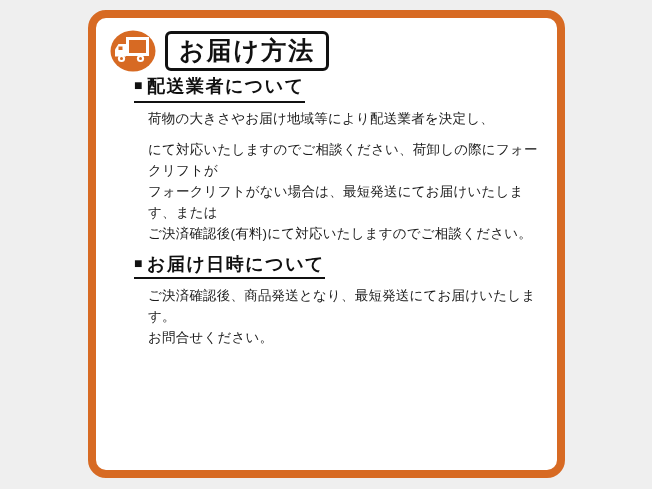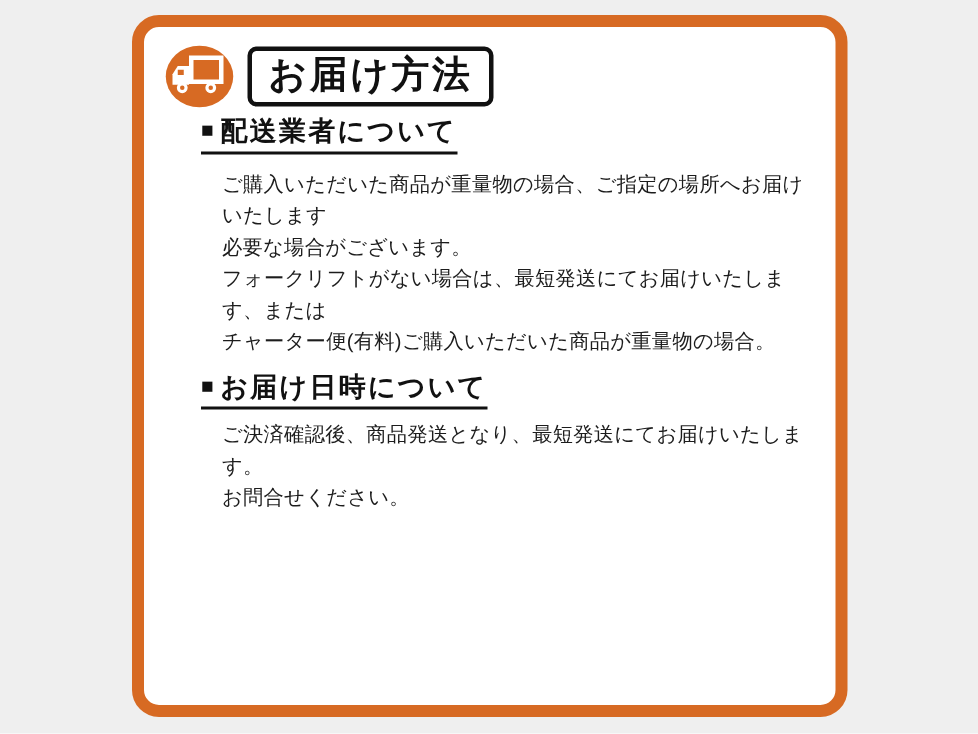--- a/index.html
+++ b/index.html
@@ -49,20 +49,21 @@
     background: #ffffff;
   }
   .sections {
     margin-left: 24px;
   }
   .section {
     margin-top: 9px;
   }
   .section:first-child {
     margin-top: 3px;
+    font-family: Liberation Mono, monospace;
   }
   .sec-heading {
     display: inline-block;
     font-size: 18px;
     font-weight: bold;
     color: #111111;
     border-bottom: 2px solid #111111;
     padding-bottom: 2px;
     letter-spacing: 1.5px;
     line-height: 1.25;
@@ -105,29 +106,29 @@
     <span class="title-box">お届け方法</span>
   </div>
 
   <div class="sections">
 
     <div class="section">
       <div class="sec-heading">
         <span class="sec-bullet">■</span><span>配送業者について</span>
       </div>
       <div class="sec-body">
+        <div>荷物の大きさやお届け地域等により配送業者を決定し、</div>
       </div>
     </div>
 
     <div class="section">
       <div class="sec-body">
-        <div>ご購入いただいた商品が重量物の場合、ご指定の場所へお届けいたします</div>
-        <div>必要な場合がございます。</div>
+        <div>にて対応いたしますのでご相談ください、荷卸しの際にフォークリフトが</div>
         <div>フォークリフトがない場合は、最短発送にてお届けいたします、または</div>
-        <div>チャーター便(有料)ご購入いただいた商品が重量物の場合。</div>
+        <div>ご決済確認後(有料)にて対応いたしますのでご相談ください。</div>
       </div>
     </div>
 
     <div class="section">
       <div class="sec-heading">
         <span class="sec-bullet">■</span><span>お届け日時について</span>
       </div>
       <div class="sec-body">
         <div>ご決済確認後、商品発送となり、最短発送にてお届けいたします。</div>
         <div>お問合せください。</div>

